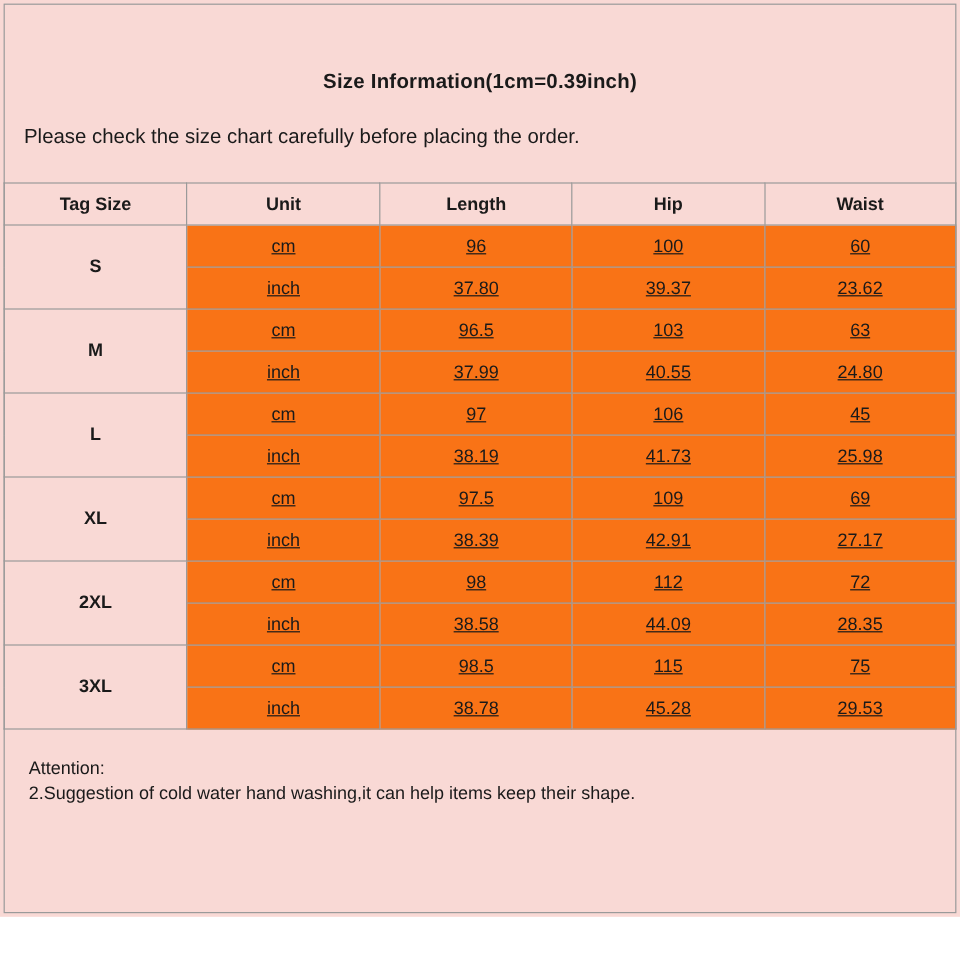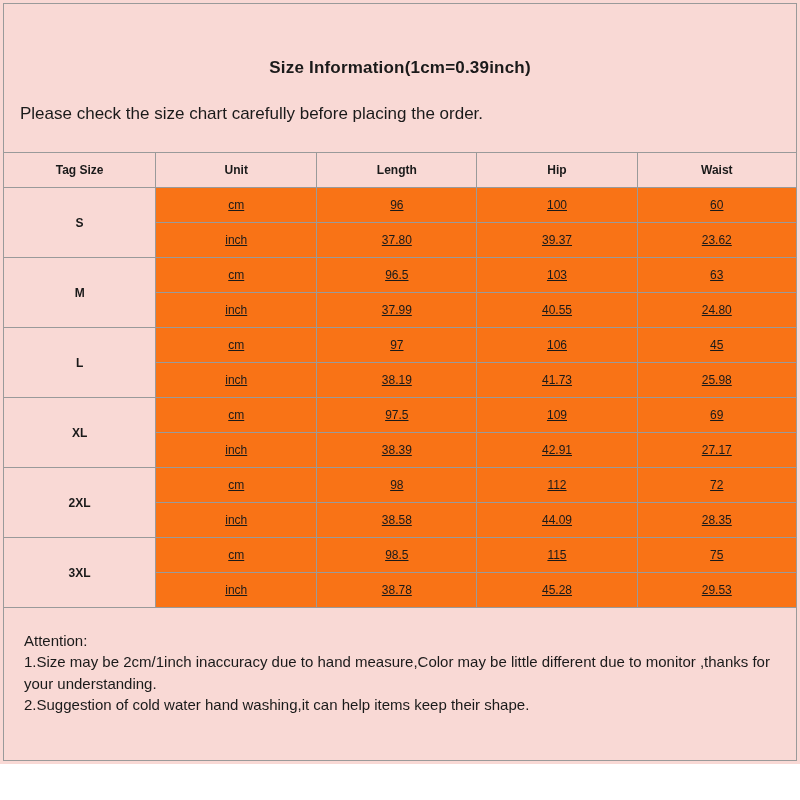--- a/index.html
+++ b/index.html
@@ -54,21 +54,21 @@
     padding: 0 3px;
   }
   table.size-table {
     width: 100%;
     border-collapse: collapse;
     table-layout: fixed;
   }
   table.size-table td, table.size-table th {
     border: 1px solid #9a9a9a;
     text-align: center;
-    font-size: 12px;
+    font-size: 15px;
     color: #1a1a1a;
     padding: 0;
     height: 35px;
     box-sizing: border-box;
   }
   thead th {
     font-weight: bold;
     background: #f9d9d5;
     font-size: 15px;
     height: 40px;
@@ -217,18 +217,17 @@
           <td class="data-cell">38.78</td>
           <td class="data-cell">45.28</td>
           <td class="data-cell">29.53</td>
         </tr>
       </tbody>
     </table>
   </div>
 
   <div class="attention">
     <div>Attention:</div>
-    <div>1.Size may be 2cm/1inch inaccuracy due to hand measure,Color may be little different due to monitor ,thanks for your understanding.</div>
     <div>2.Suggestion of cold water hand washing,it can help items keep their shape.</div>
   </div>
 
   <div class="bottom-pad"></div>
 </div>
 
 </body></html>

